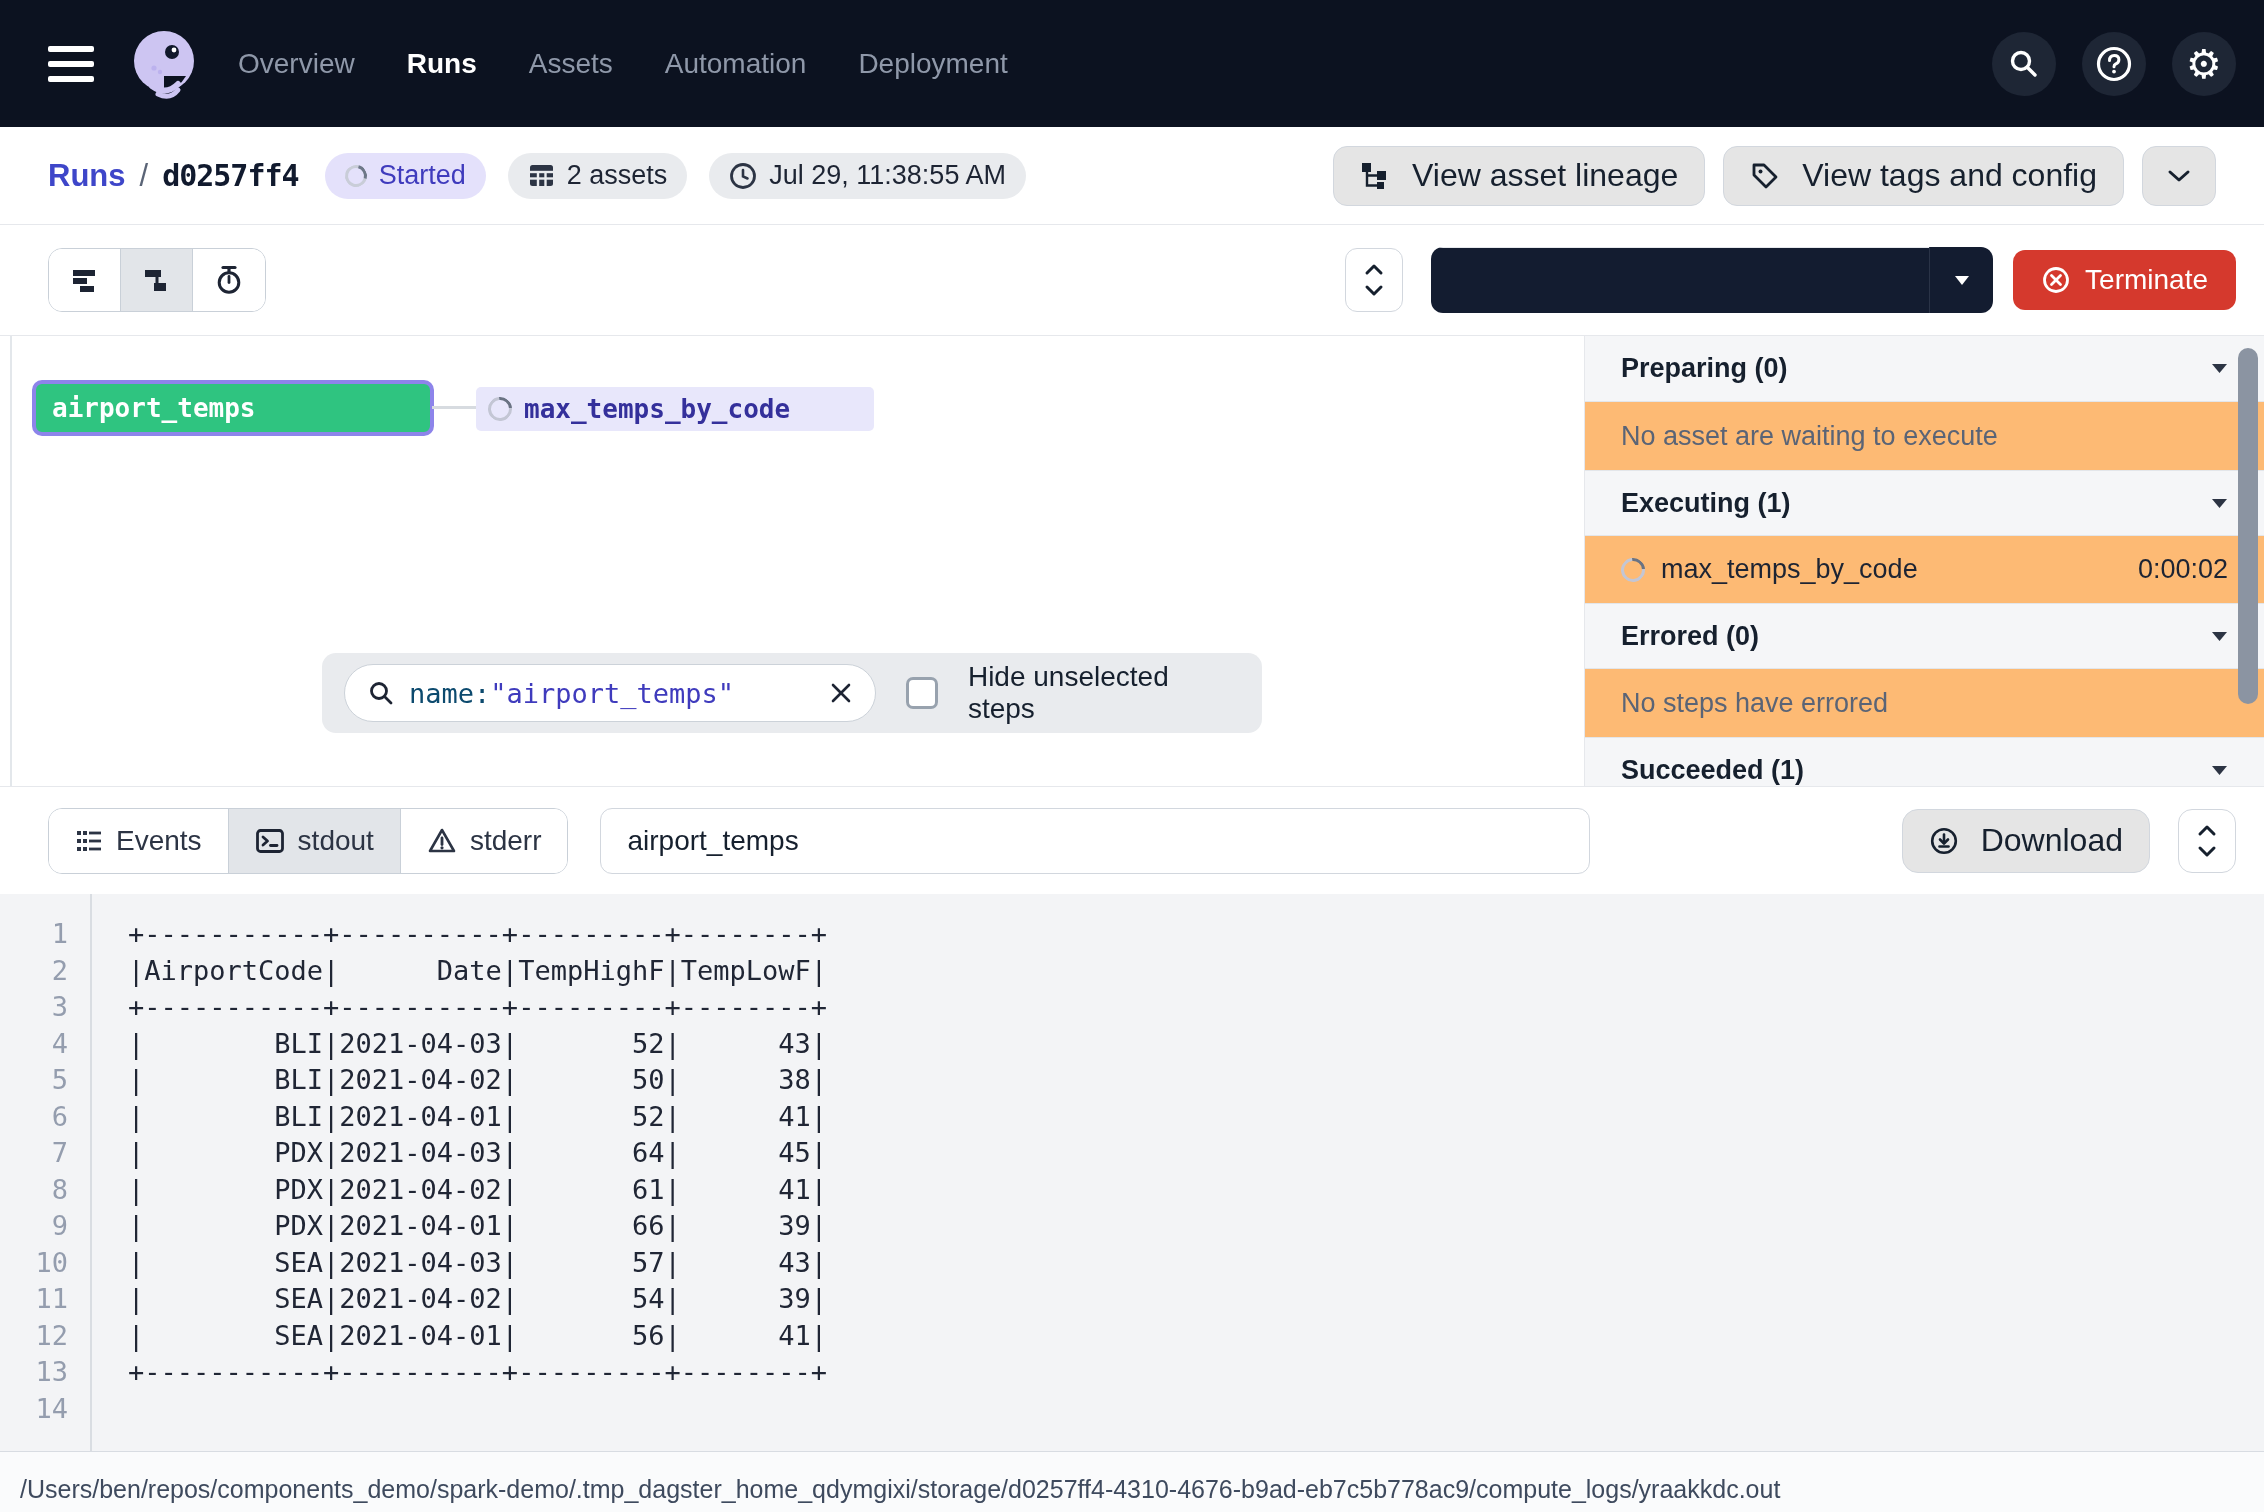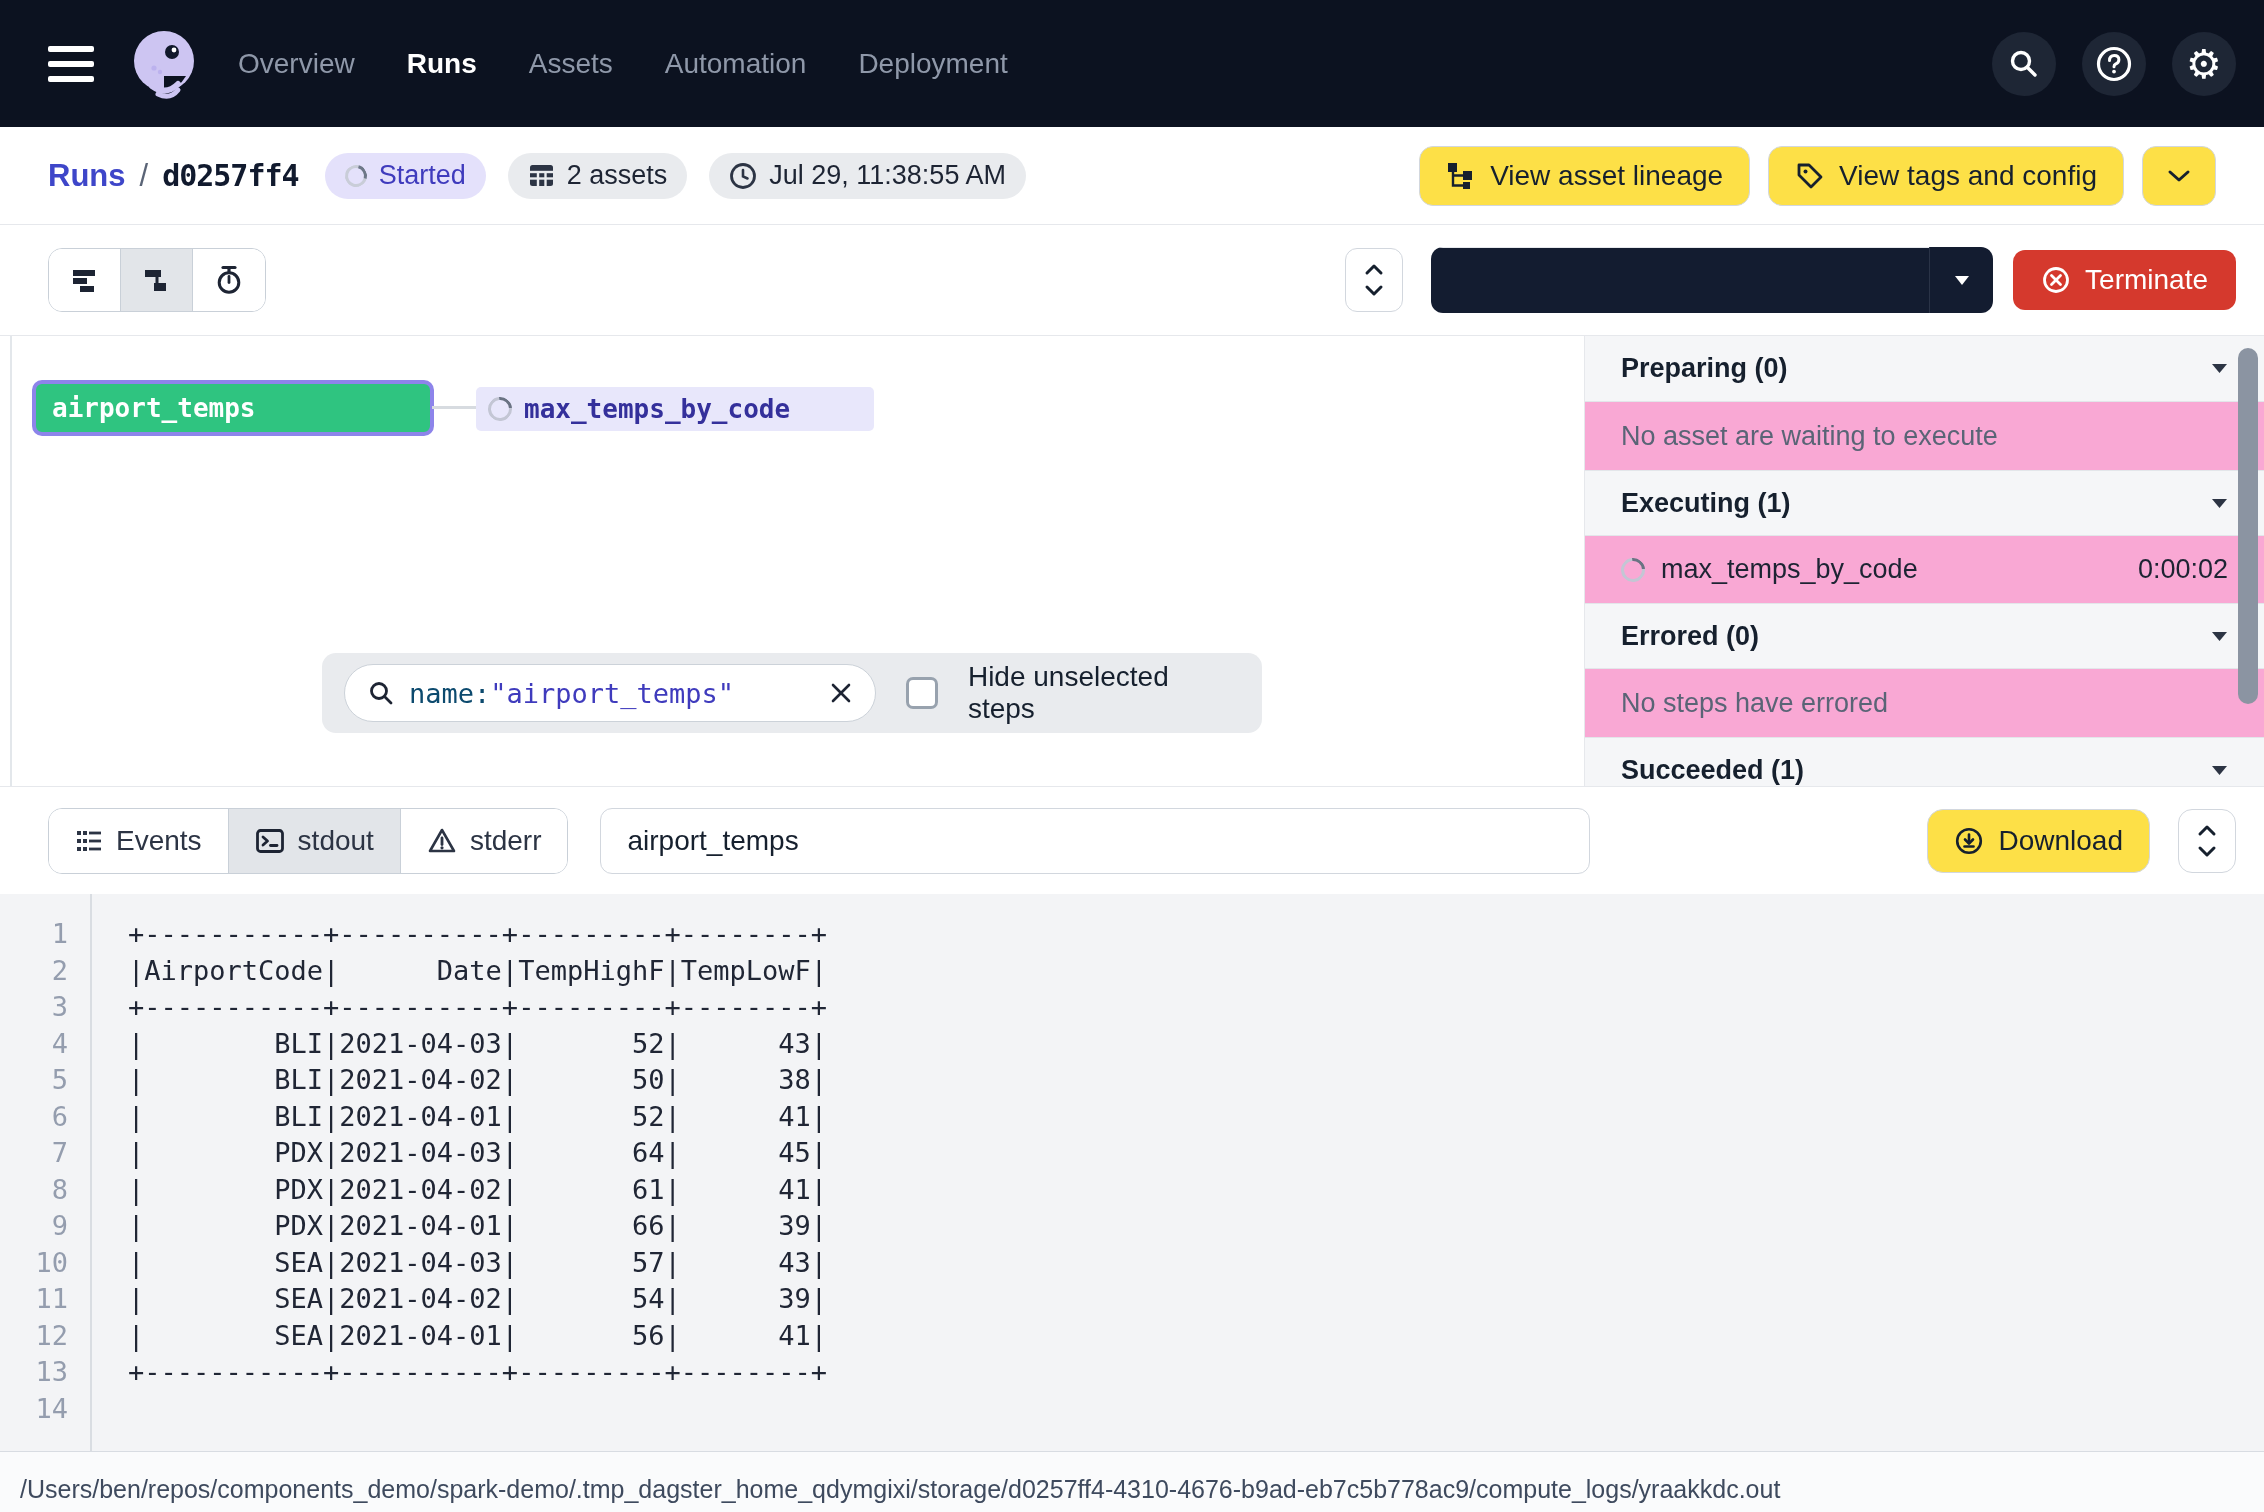--- a/index.html
+++ b/index.html
@@ -27,22 +27,22 @@
   .crumb-sep { font-size: 31px; color: #5a6476; margin: 0 14px; }
   .crumb-id { font-family: "DejaVu Sans Mono", monospace; font-size: 30px; font-weight: 700;
     color: #111a2e; letter-spacing: -1px; }
   .badge { height: 46px; border-radius: 23px; display: inline-flex; align-items: center;
     gap: 12px; padding: 0 20px; font-size: 27px; }
   .badge.started { background: #e4e1fb; color: #3f3bbd; margin-left: 26px; }
   .badge.gray { background: #e9ebee; color: #1d2433; margin-left: 22px; }
   .ring { width: 22px; height: 22px; border-radius: 50%; border: 3px solid #c9cdd8;
     border-right-color: #6e7888; transform: rotate(-30deg); }
   .hdr-actions { margin-left: auto; display: flex; gap: 18px; }
-  .btn-outline { height: 60px; border: 1px solid #d2d7de; border-radius: 14px; background: #fde047;
-    font-size: 28px; color: #16202e; display: inline-flex; align-items: center; gap: 14px;
+  .btn-outline { height: 60px; border: 1px solid #d2d7de; border-radius: 14px; background: #e5e5e5;
+    font-size: 32px; color: #16202e; display: inline-flex; align-items: center; gap: 22px;
     padding: 0 26px; cursor: pointer; font-family: inherit; }
   .btn-outline.icon-only { width: 74px; justify-content: center; padding: 0; }
 
   
   .toolbar-row { height: 110px; display: flex; align-items: center; padding: 0 28px 0 48px;
     background: #fff; }
   .seg-group { display: flex; height: 64px; border: 1px solid #c9d0d8; border-radius: 14px;
     overflow: hidden; background: #fff; }
   .seg-btn { width: 72px; display: grid; place-items: center; background: #fff;
     border: none; border-right: 1px solid #c9d0d8; cursor: pointer; }
@@ -84,21 +84,21 @@
     border-radius: 29px; display: flex; align-items: center; gap: 14px; padding: 0 22px;
     cursor: text; }
   .filter-query { font-family: "DejaVu Sans Mono", monospace; font-size: 27px; white-space: pre; }
   .filter-query .prefix { color: #0c4a6e; }
   .filter-query .value { color: #3f3bbd; }
   .pill-spacer { flex: 1; }
   .checkbox { width: 32px; height: 32px; border: 3px solid #98a2ae; border-radius: 7px;
     background: #fff; cursor: pointer; flex: none; }
   .check-label { font-size: 28px; color: #16202e; }
 
-  .steps-panel { width: 680px; border-left: 1px solid #e6e8ec; background: #f9a8d4;
+  .steps-panel { width: 680px; border-left: 1px solid #e6e8ec; background: #fdba74;
     position: relative; overflow: hidden; }
   .sec-header { height: 66px; background: #f5f6f8; border-top: 1px solid #e3e6ea;
     border-bottom: 1px solid #e3e6ea; display: flex; align-items: center;
     justify-content: space-between; padding: 0 36px; cursor: pointer; }
   .sec-header:first-child { border-top: none; }
   .sec-title { font-size: 27px; font-weight: 700; color: #16202e; }
   .sec-body { height: 68px; display: flex; align-items: center; padding: 0 36px;
     font-size: 27px; color: #5a6476; }
   .step-row { height: 67px; display: flex; align-items: center; gap: 16px; padding: 0 36px;
     font-size: 27px; color: #1d2433; }

